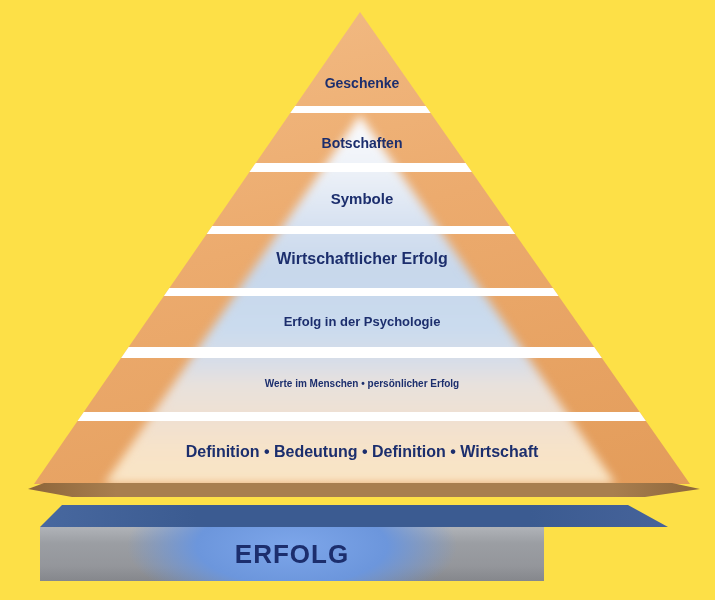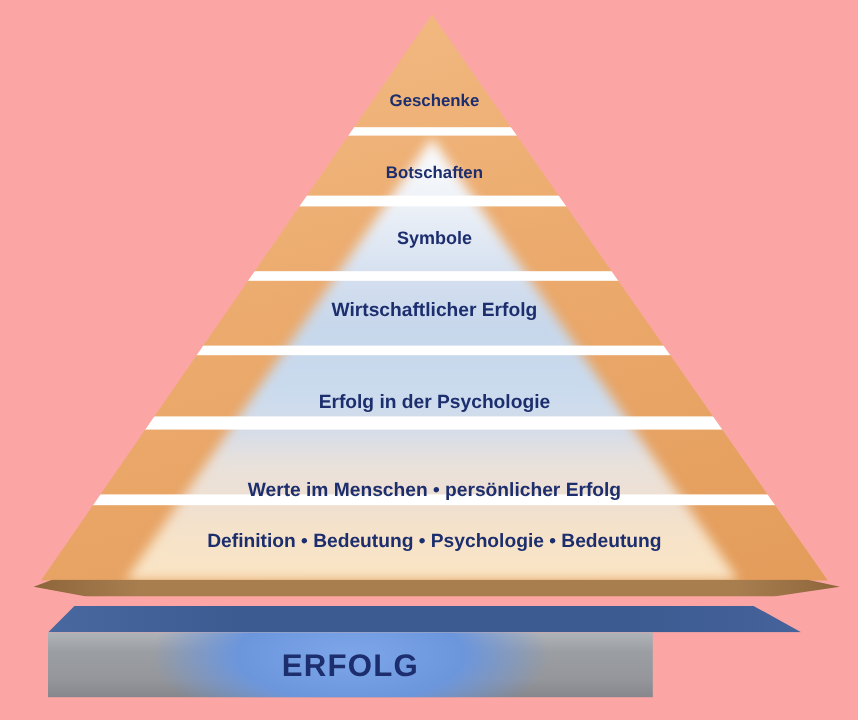--- a/index.html
+++ b/index.html
@@ -1,17 +1,17 @@
 <!DOCTYPE html>
 <html style="--orange: #ecab6e; --orange-light: #f3bd87; --orange-dark: #e39c5a; --navy: #1c2e6d; --bevel-brown: #a87e4f; --bevel-brown-dark: #8a6338; --slab-top-blue: #3b5b91; --slab-gray: #9b9ea3; --slab-blue: #6c96dc; --inner-white: #fcfcfe; --inner-blue: #c7d7eb; --inner-beige: #e8e1dc; --inner-peach: #f9e4c4;"><head>
 <meta charset="utf-8">
 <style>
   html,body{margin:0;padding:0;background:#ffffff;}
   .stage{
-    position:relative;width:715px;height:600px;background:#fca5a5;overflow:hidden;
+    position:relative;width:715px;height:600px;background:#fde047;overflow:hidden;
     font-family:"Liberation Sans","DejaVu Sans",sans-serif;
   }
   
   .pyramid{
     position:absolute;left:34px;top:12px;width:656px;height:472px;
     clip-path:polygon(49.7% 0,0 100%,100% 100%);
   }
   .orange-fill{
     position:absolute;inset:0;
     background:linear-gradient(165deg,var(--orange-light) 0%,var(--orange) 45%,var(--orange-dark) 100%);
@@ -44,22 +44,22 @@
   
   .label{
     position:absolute;left:0;right:0;height:22px;line-height:22px;
     text-align:center;font-weight:bold;color:var(--navy);
     white-space:nowrap;
   }
   .lv1{top:60px;font-size:14px;}
   .lv2{top:120px;font-size:14px;}
   .lv3{top:176px;font-size:15px;}
   .lv4{top:236px;font-size:16px;}
-  .lv5{top:313px;font-size:16px;}
-  .lv6{top:361px;font-size:16px;margin-top:25px;}
+  .lv5{top:299px;font-size:13px;}
+  .lv6{top:361px;font-size:10px;}
   .lv7{top:429px;font-size:16px;}
   
   .bevel{
     position:absolute;left:20px;top:483px;width:690px;height:15px;
     clip-path:polygon(24px 0,652px 0,680px 6px,625px 14px,52px 14px,8px 6px);
     background:linear-gradient(90deg,var(--bevel-brown-dark) 0%,var(--bevel-brown) 14%,var(--bevel-brown) 86%,var(--bevel-brown-dark) 100%);
   }
   
   .slab-top{
     position:absolute;left:40px;top:505px;width:628px;height:22px;
@@ -96,21 +96,21 @@
     <div class="gap g4"></div>
     <div class="gap g5"></div>
     <div class="gap g6"></div>
 
     <div class="label lv1">Geschenke</div>
     <div class="label lv2">Botschaften</div>
     <div class="label lv3">Symbole</div>
     <div class="label lv4">Wirtschaftlicher Erfolg</div>
     <div class="label lv5">Erfolg in der Psychologie</div>
     <div class="label lv6">Werte im Menschen • persönlicher Erfolg</div>
-    <div class="label lv7">Definition • Bedeutung • Psychologie • Bedeutung</div>
+    <div class="label lv7">Definition • Bedeutung • Definition • Wirtschaft</div>
   </div>
 
   <div class="bevel"></div>
 
   <div class="slab-top"></div>
   <div class="slab-front">
     <span class="base-label">ERFOLG</span>
   </div>
 
 </div>

